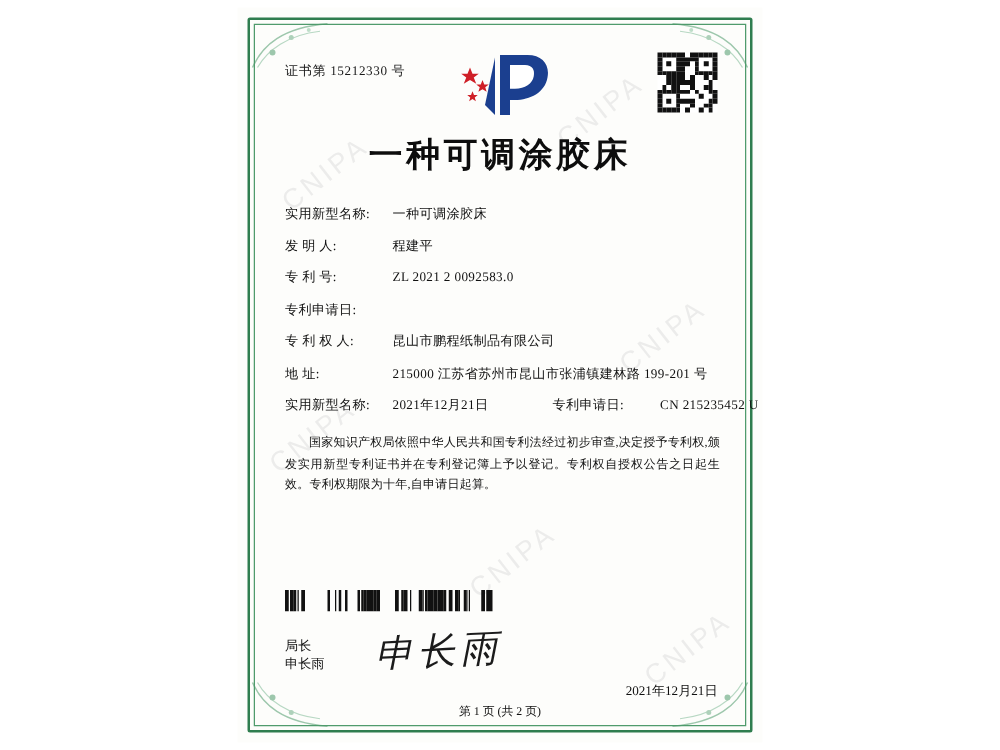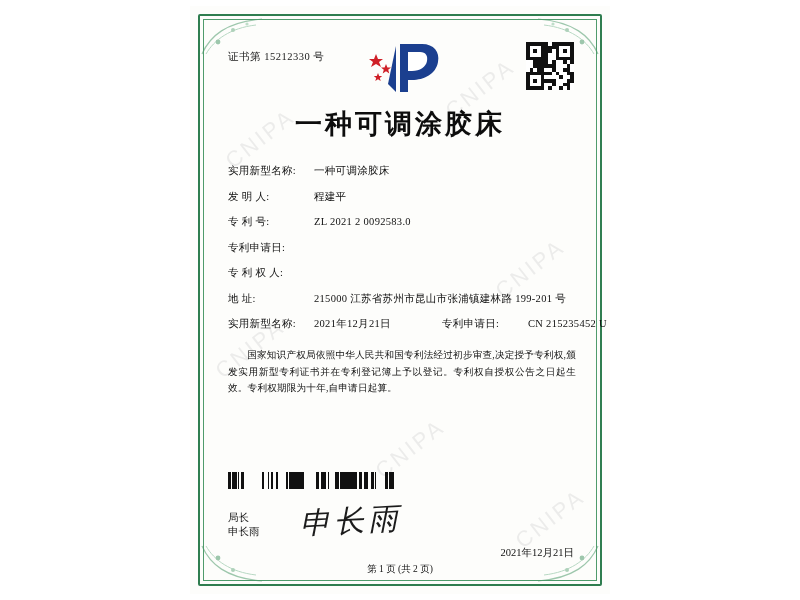--- a/index.html
+++ b/index.html
@@ -467,20 +467,21 @@
       </div>
       <div class="field-row">
         <div class="field-label">专  利  号:</div>
         <div class="field-value">ZL 2021 2 0092583.0</div>
       </div>
       <div class="field-row">
         <div class="field-label">专利申请日:</div>
       </div>
       <div class="field-row">
         <div class="field-label">专 利 权 人:</div>
+        <div class="field-value">昆山市鹏程纸制品有限公司</div>
       </div>
       <div class="field-row">
         <div class="field-label">地      址:</div>
         <div class="field-value">215000 江苏省苏州市昆山市张浦镇建林路 199-201 号</div>
       </div>
       <div class="field-row dual">
         <div class="field-label">实用新型名称:</div>
         <div class="field-value">2021年12月21日</div>
         <div class="field-label2">专利申请日:</div>
         <div class="field-value2">CN 215235452 U</div>

